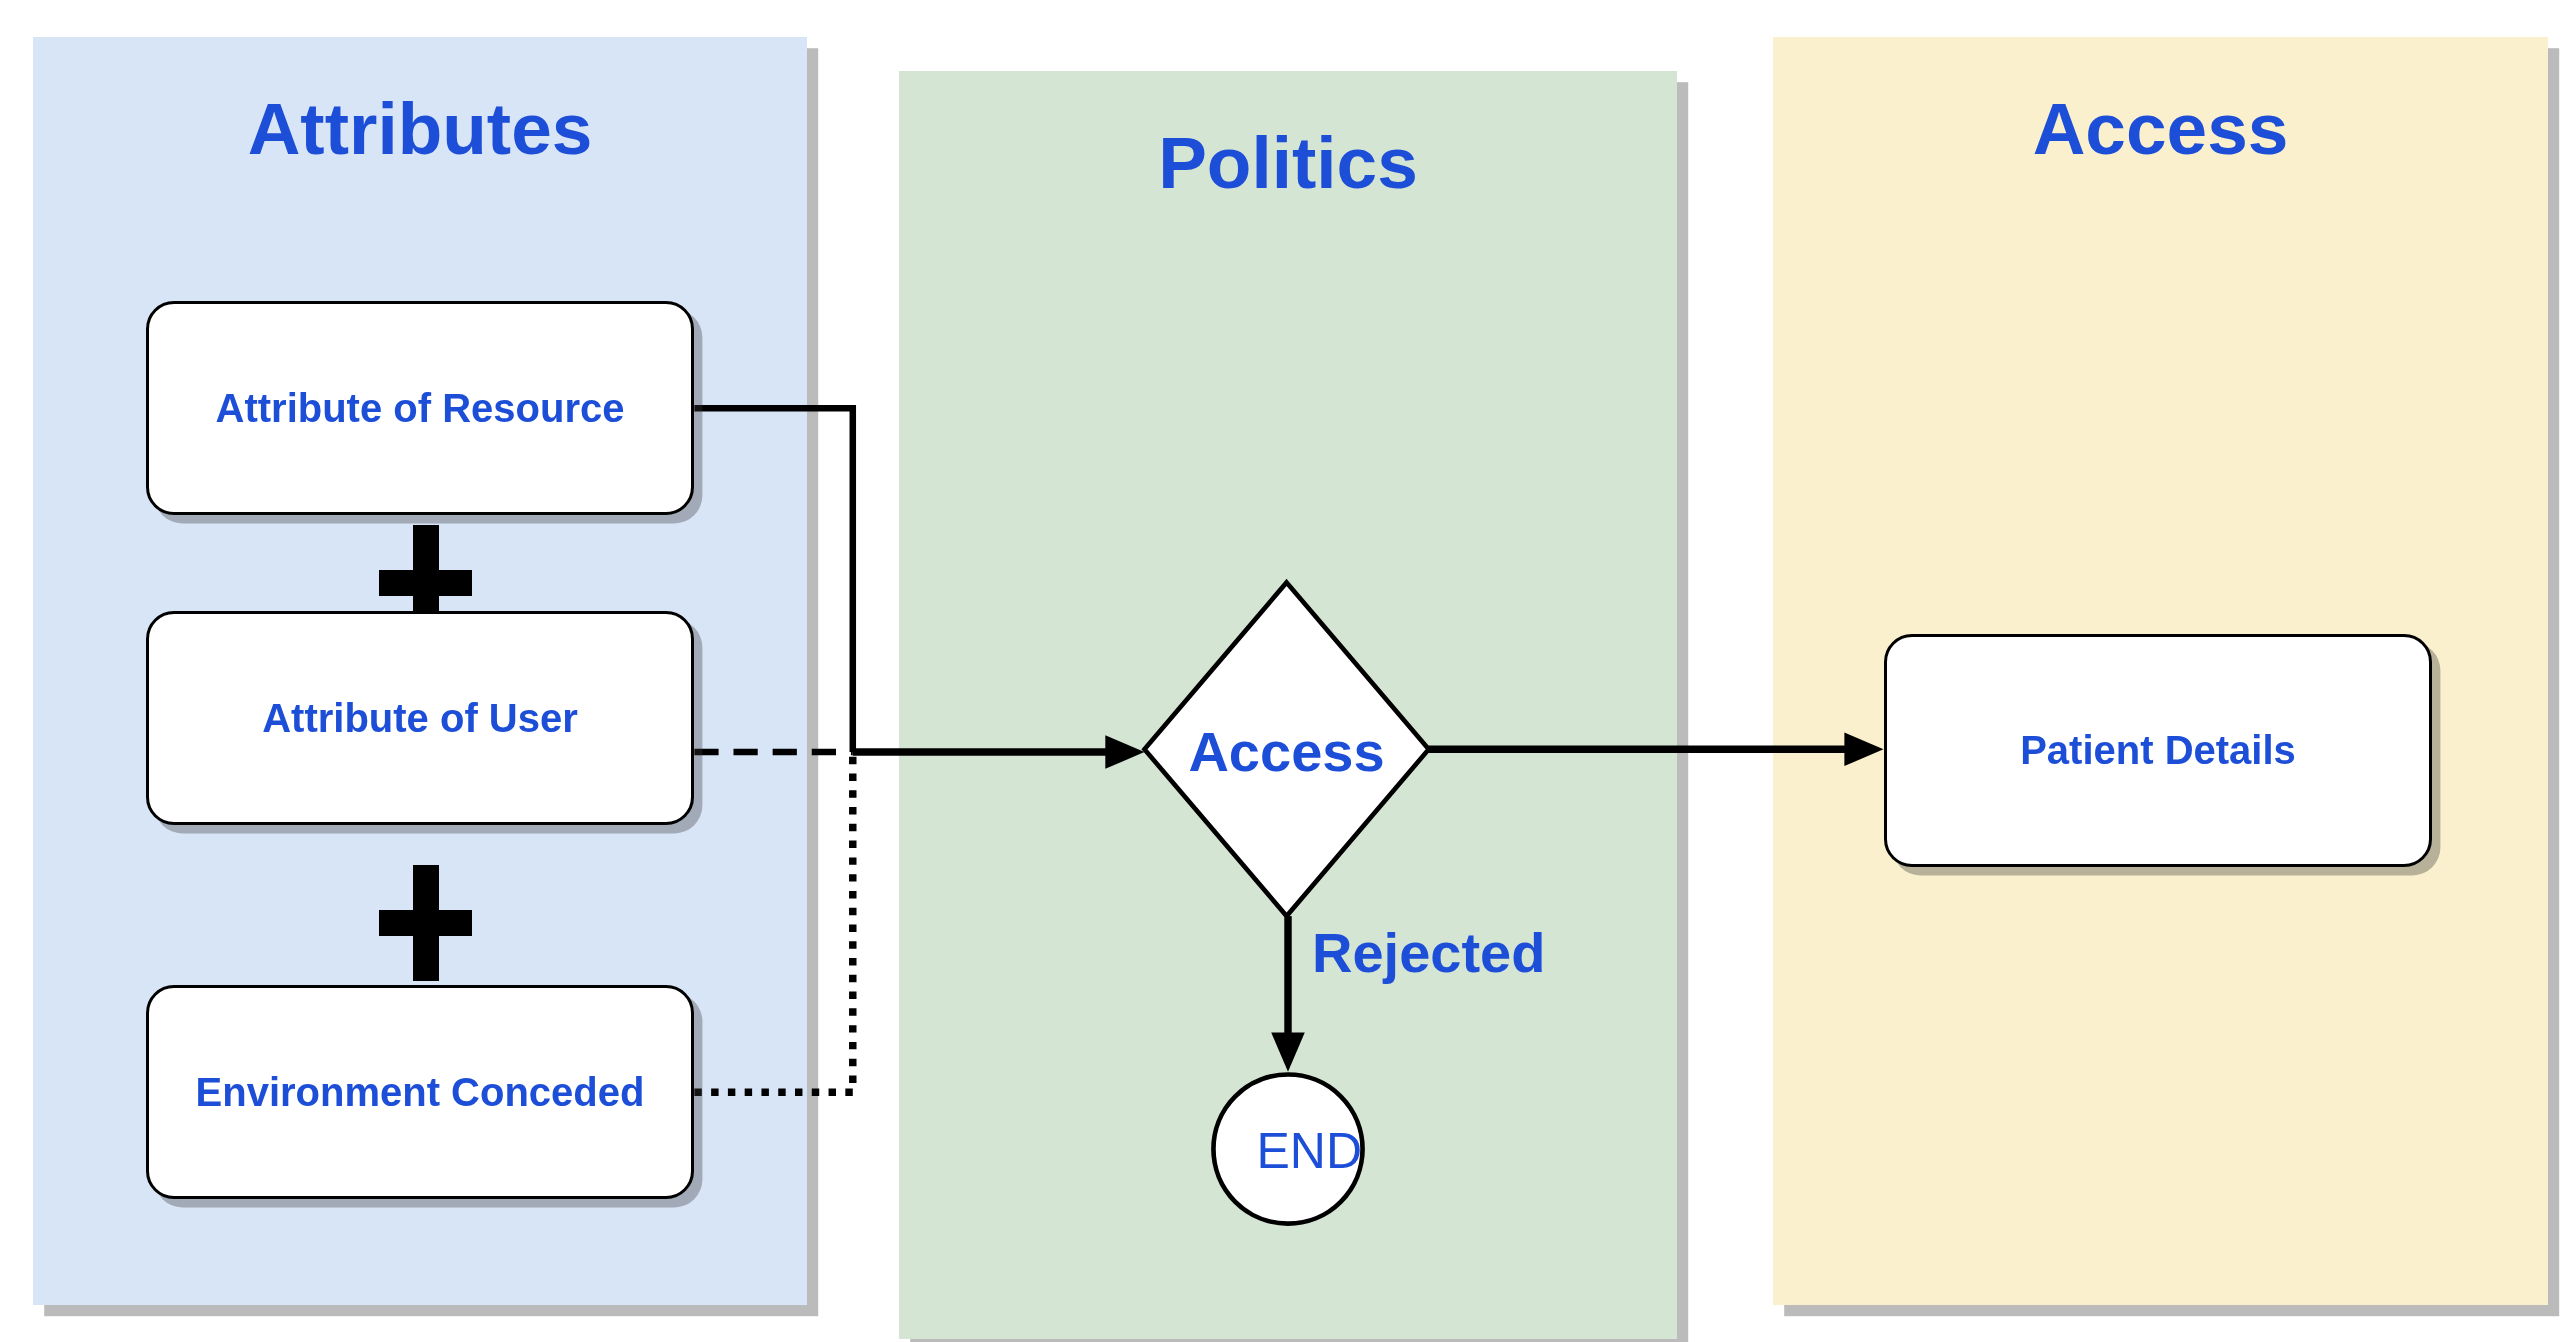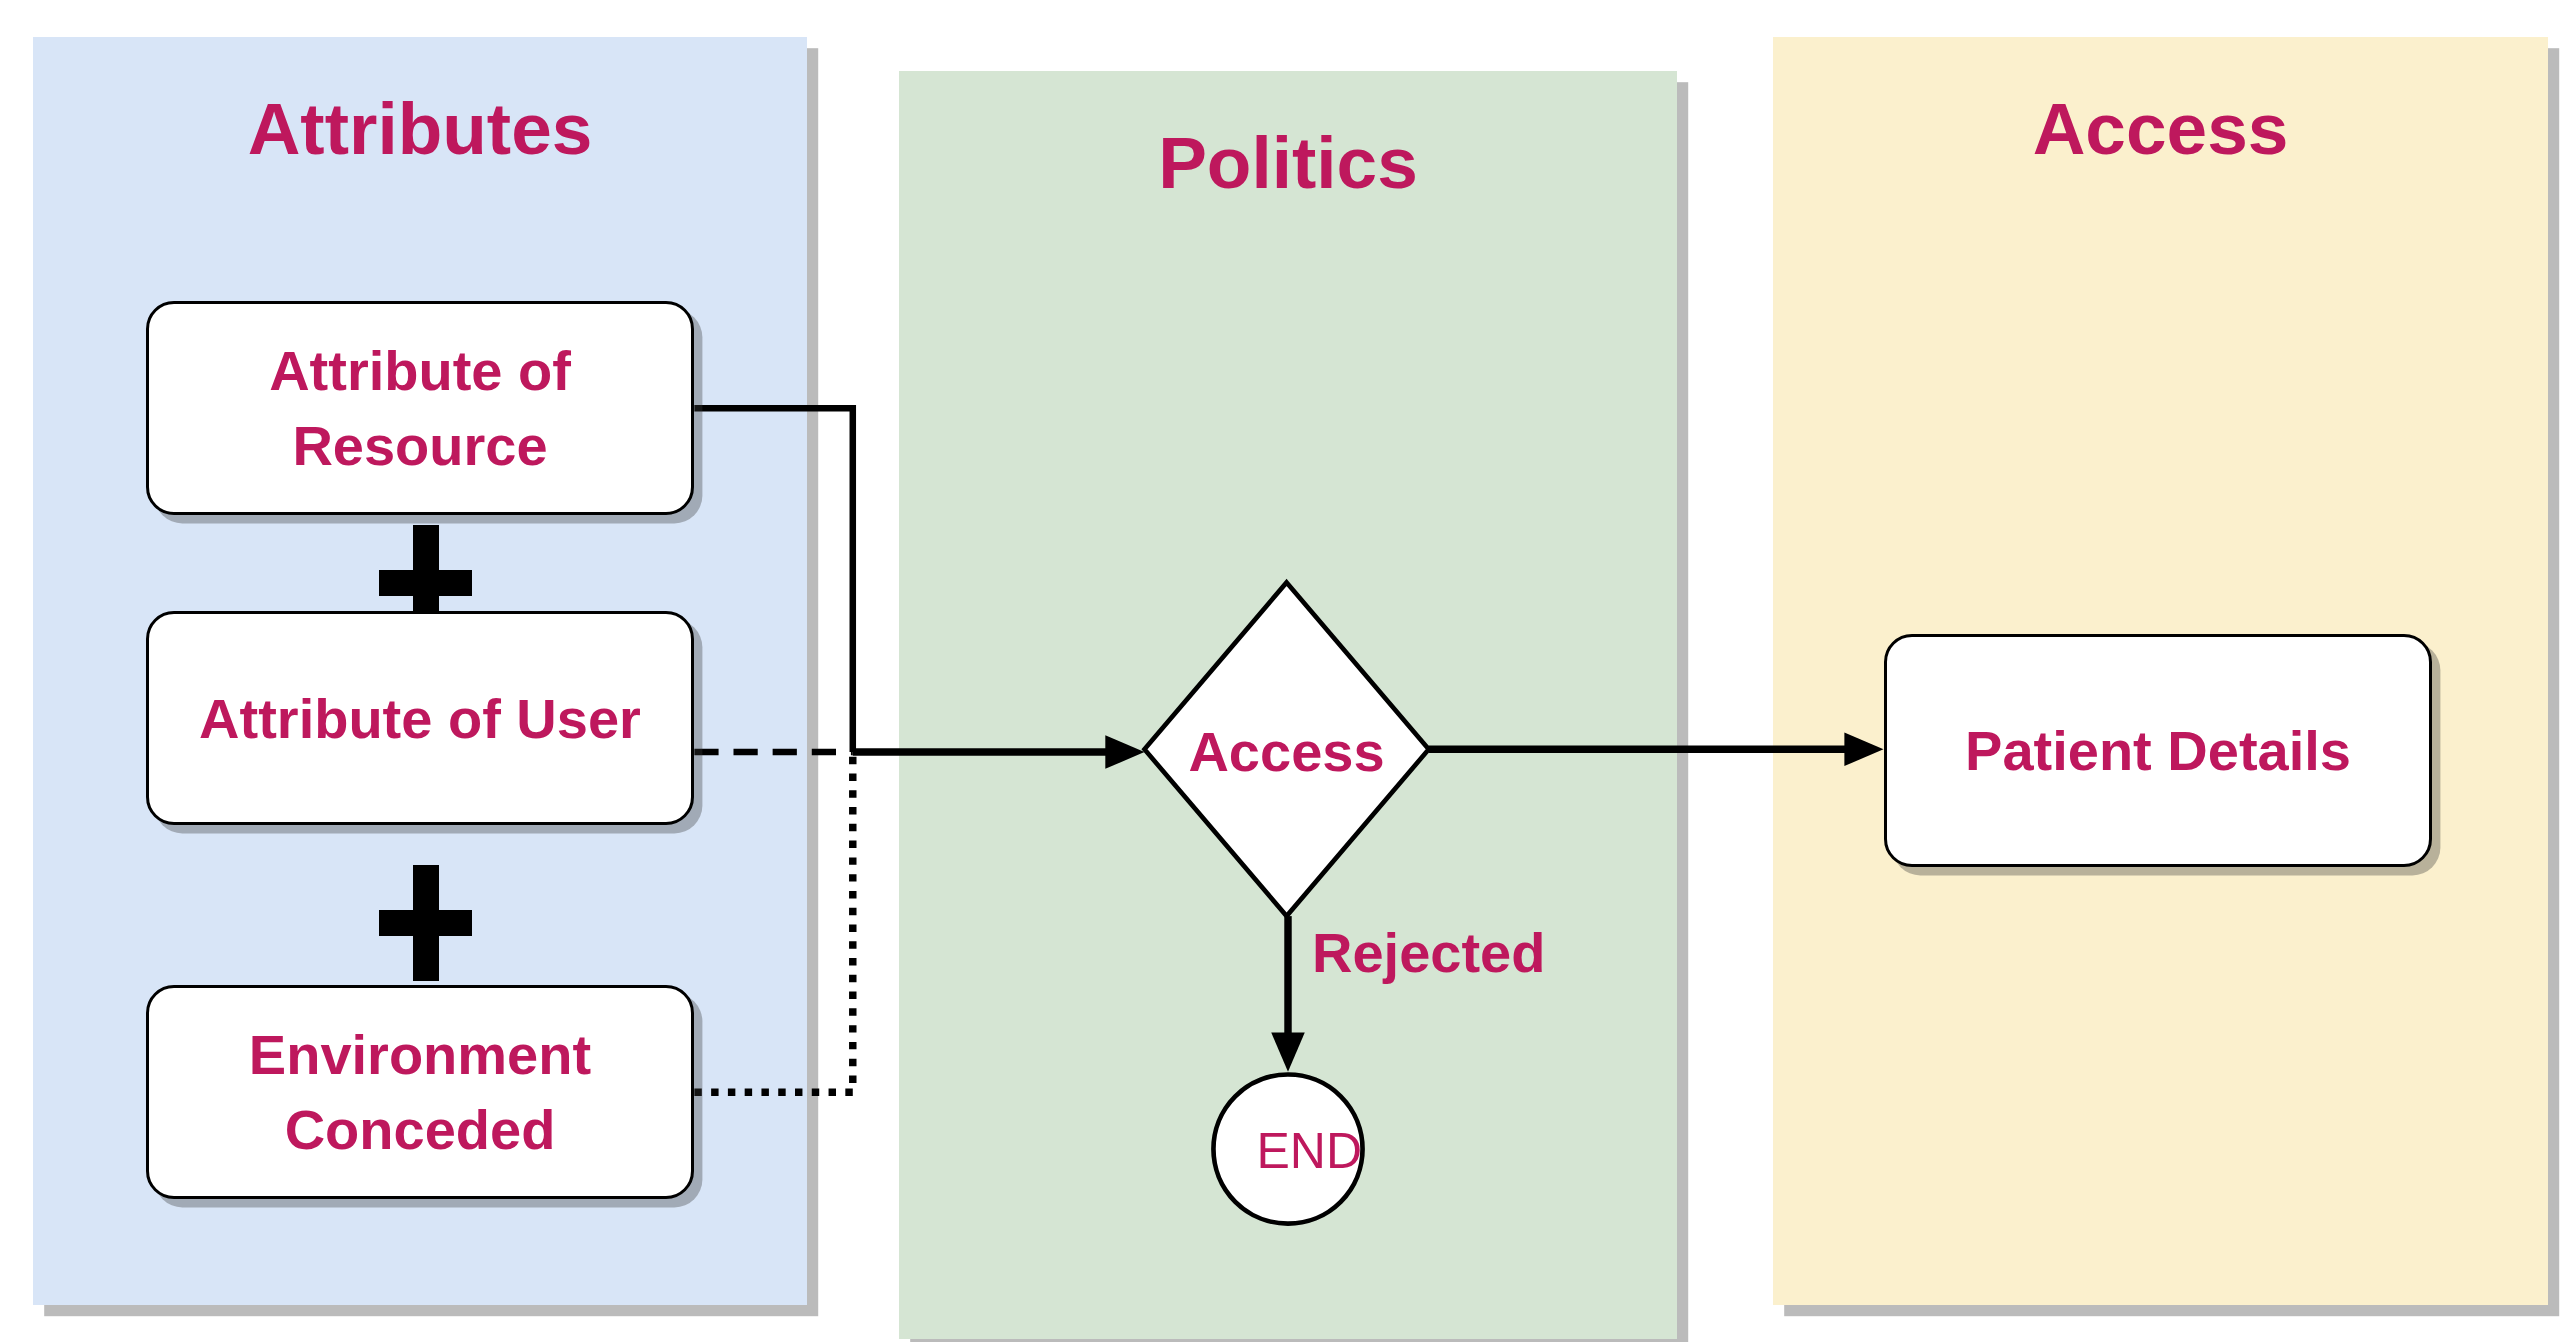--- a/index.html
+++ b/index.html
@@ -1,38 +1,38 @@
 <!DOCTYPE html>
 <html style="font-size:15px"><head>
 <meta charset="utf-8">
 <style>
   html,body{margin:0;padding:0;background:#ffffff;}
   .canvas{
     position:relative;width:2576px;height:1342px;background:#ffffff;
-    font-family:"Liberation Sans",sans-serif;color:#be185d;overflow:hidden;
+    font-family:"Liberation Sans",sans-serif;color:#1d4ed8;overflow:hidden;
   }
   
   .lane{
     position:absolute;top:37px;height:1268px;
     box-shadow:11.2px 11.2px 0 rgba(60,60,60,.35);
   }
   .lane-attributes{left:33px;width:774px;background:#d8e5f7;}
   .lane-politics{left:899px;width:778px;background:#d5e5d3;margin-top:34px;}
   .lane-access{left:1773px;width:775px;background:#fbf0cd;}
   .lane-title{
     position:absolute;top:54px;left:0;right:0;margin:0;
     text-align:center;font-size:73px;line-height:75px;font-weight:bold;
   }
   
   .node{
     position:absolute;left:146px;width:548px;height:214px;box-sizing:border-box;
     background:#ffffff;border:3.7px solid #000;border-radius:28px;
     box-shadow:8.4px 8.4px 0 rgba(60,60,60,.35);
     display:flex;align-items:center;justify-content:center;text-align:center;
-    font-size:56px;font-weight:bold;line-height:75px;padding:0 34px;
+    font-size:40px;font-weight:bold;line-height:75px;padding:0 34px;
   }
   .node-resource{top:301px;}
   .node-user{top:611px;}
   .node-environment{top:985px;}
   .node-patient{left:1884px;top:634px;width:548px;height:233px;}
   
   .plus{position:absolute;width:93px;height:116px;}
   .plus1{left:379px;top:525px;}
   .plus2{left:379px;top:865px;}
   .plus .bar-v{position:absolute;left:50%;top:0;transform:translateX(-50%);width:26px;height:116px;background:#000;}

